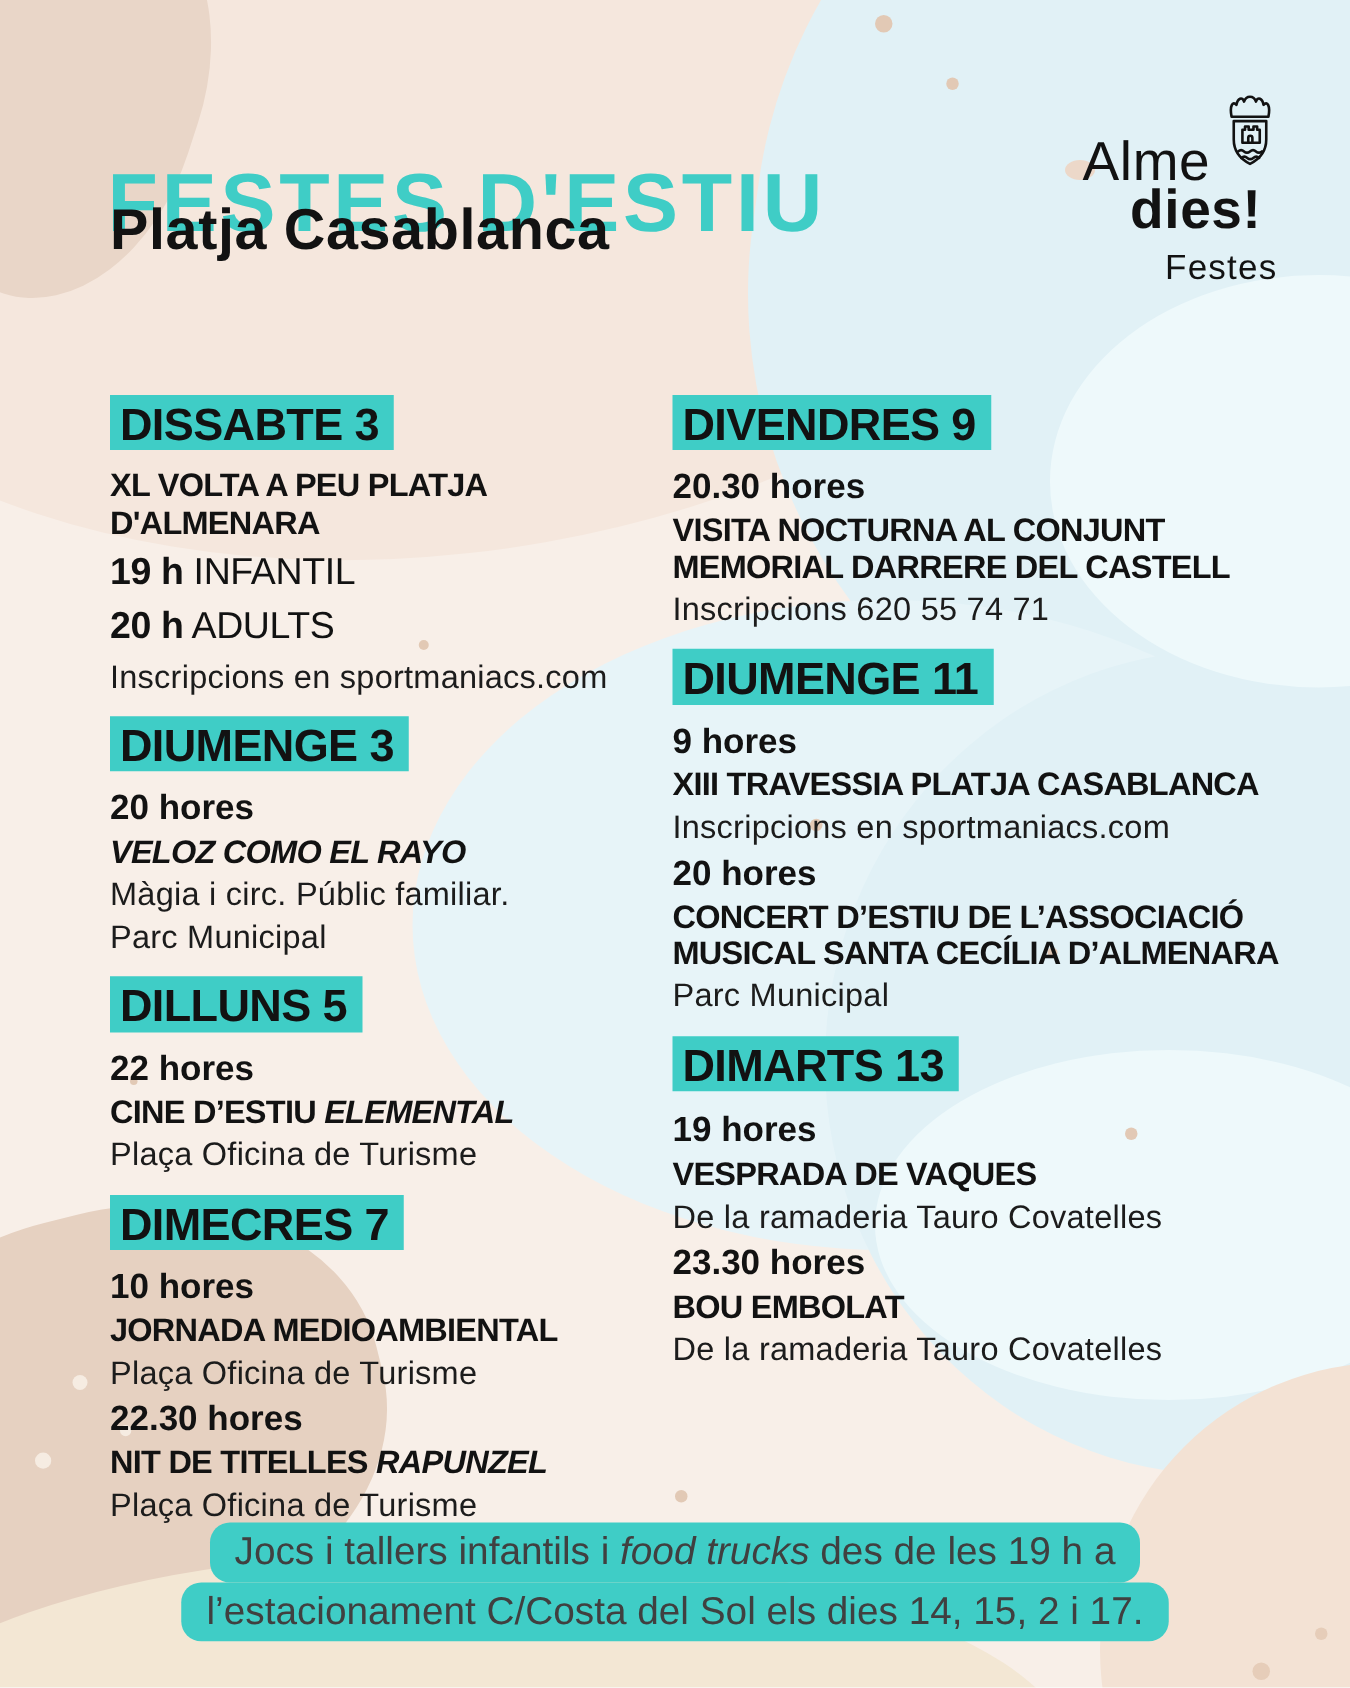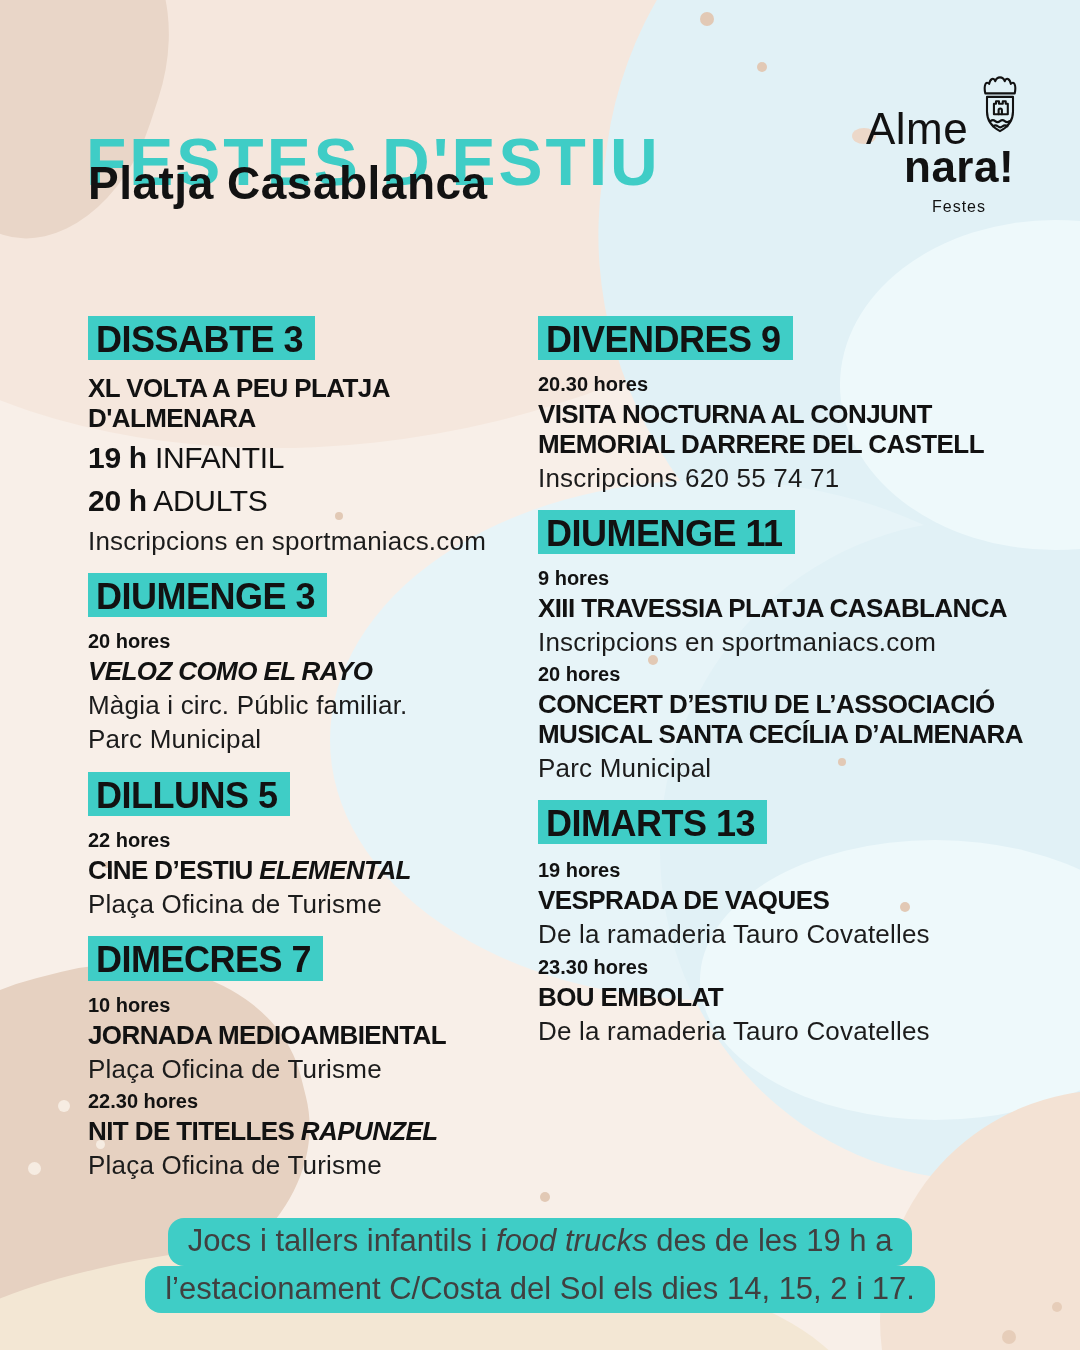--- a/index.html
+++ b/index.html
@@ -30,34 +30,34 @@
   }
   .subtitle{
     position:absolute;left:88px;top:156px;z-index:2;
     font-size:46px;font-weight:700;letter-spacing:0.5px;color:#121212;white-space:nowrap;
   }
   .logo{position:absolute;left:866px;top:72px;z-index:2;line-height:1;}
   .logo-row1{display:flex;align-items:flex-end;}
   .logo-alme{font-size:44px;font-weight:400;letter-spacing:0.5px;}
   .logo-crest{margin-left:6px;margin-bottom:2px;}
   .logo-nara{font-size:44px;font-weight:700;margin:-6px 0 0 38px;letter-spacing:0.5px;}
-  .logo-festes{font-size:16px;font-weight:400;margin:10px 0 0 66px;letter-spacing:1px;}
+  .logo-festes{font-size:28px;font-weight:400;margin:10px 0 0 66px;letter-spacing:1px;}
   
   .col{position:absolute;top:316px;z-index:2;}
   .col-left{left:88px;width:470px;}
   .col-right{left:538px;width:500px;}
   .day-section{margin:0 0 16px 0;}
   .day{
     display:inline-block;margin:0 0 10px 0;padding:3px 12px 0 8px;
     background:#3fcdc6;color:#121212;
     font-size:36px;font-weight:700;letter-spacing:-0.5px;line-height:1.15;
   }
   .ln{margin:4px 0;line-height:1.2;}
   .ln-title{font-size:26px;font-weight:700;letter-spacing:-0.6px;line-height:1.12;margin:4px 0 4px;}
-  .ln-time{font-size:20px;font-weight:700;margin:2px 0;}
+  .ln-time{font-size:28px;font-weight:700;margin:2px 0;}
   .ln-schedule{font-size:30px;margin:7px 0;letter-spacing:-0.3px;}
   .ln-info{font-size:26px;font-weight:400;margin:3px 0 0;color:#1c1c1c;letter-spacing:0.2px;}
   .gap{margin-top:4px;}
   .seg-b{font-weight:700;}
   .seg-r{font-weight:400;}
   .seg-bi{font-weight:700;font-style:italic;}
   .seg-i{font-style:italic;}
   
   .footer-note{
     position:absolute;left:0;right:0;top:1218px;z-index:2;text-align:center;line-height:1.15;
@@ -112,21 +112,21 @@
             <path d="M13,24 C11,14 14,9 17.5,13 C18.5,7 23,5 24.5,10 C26.5,4 33.5,4 35.5,10 C37,5 41.5,7 42.5,13 C46,9 49,14 47,24 Z"></path>
             <path d="M15,28 h30 v17 c0,12 -7,18.5 -15,22.5 c-8,-4 -15,-10.5 -15,-22.5 Z"></path>
             <path d="M23,48 v-12 h2.4 v-3 h3.4 v3 h4.4 v-3 h3.4 v3 h2.4 v12 Z"></path>
             <path d="M28.4,48 v-4.6 a1.9,1.9 0 0 1 3.8,0 v4.6"></path>
             <path d="M19,56 q2.8,-2.4 5.5,0 t5.5,0 t5.5,0 t5.5,0"></path>
             <path d="M22,62 q2.8,-2.4 5.5,0 t5.5,0 t5.5,0"></path>
           </g>
         </svg>
       </span>
     </div>
-    <div class="logo-nara">nara!</div>
+    <div class="logo-nara">dies!</div>
     <div class="logo-festes">Festes</div>
   </div>
 
   <div class="col col-left" id="col-left">
       <section class="day-section"><h2 class="day" style="margin: 0px 0px 10px;">DISSABTE 3</h2><p class="ln ln-title"><span class="seg-b">XL VOLTA A PEU PLATJA D'ALMENARA</span></p><p class="ln ln-schedule"><span class="seg-b">19 h</span><span class="seg-r"> INFANTIL</span></p><p class="ln ln-schedule"><span class="seg-b">20 h</span><span class="seg-r"> ADULTS</span></p><p class="ln ln-info"><span class="seg-r">Inscripcions en sportmaniacs.com</span></p></section>
       <section class="day-section"><h2 class="day" style="margin: 0px 0px 10px;">DIUMENGE 3</h2><p class="ln ln-time"><span class="seg-b">20 hores</span></p><p class="ln ln-title"><span class="seg-bi">VELOZ COMO EL RAYO</span></p><p class="ln ln-info"><span class="seg-r">Màgia i circ. Públic familiar.</span></p><p class="ln ln-info"><span class="seg-r">Parc Municipal</span></p></section>
       <section class="day-section"><h2 class="day" style="margin: 0px 0px 10px;">DILLUNS 5</h2><p class="ln ln-time"><span class="seg-b">22 hores</span></p><p class="ln ln-title"><span class="seg-b">CINE D’ESTIU </span><span class="seg-bi">ELEMENTAL</span></p><p class="ln ln-info"><span class="seg-r">Plaça Oficina de Turisme</span></p></section>
       <section class="day-section"><h2 class="day" style="margin: 0px 0px 10px;">DIMECRES 7</h2><p class="ln ln-time"><span class="seg-b">10 hores</span></p><p class="ln ln-title"><span class="seg-b">JORNADA MEDIOAMBIENTAL</span></p><p class="ln ln-info"><span class="seg-r">Plaça Oficina de Turisme</span></p><p class="ln ln-time gap"><span class="seg-b">22.30 hores</span></p><p class="ln ln-title"><span class="seg-b">NIT DE TITELLES </span><span class="seg-bi">RAPUNZEL</span></p><p class="ln ln-info"><span class="seg-r">Plaça Oficina de Turisme</span></p></section>
     </div>
   <div class="col col-right" id="col-right">

